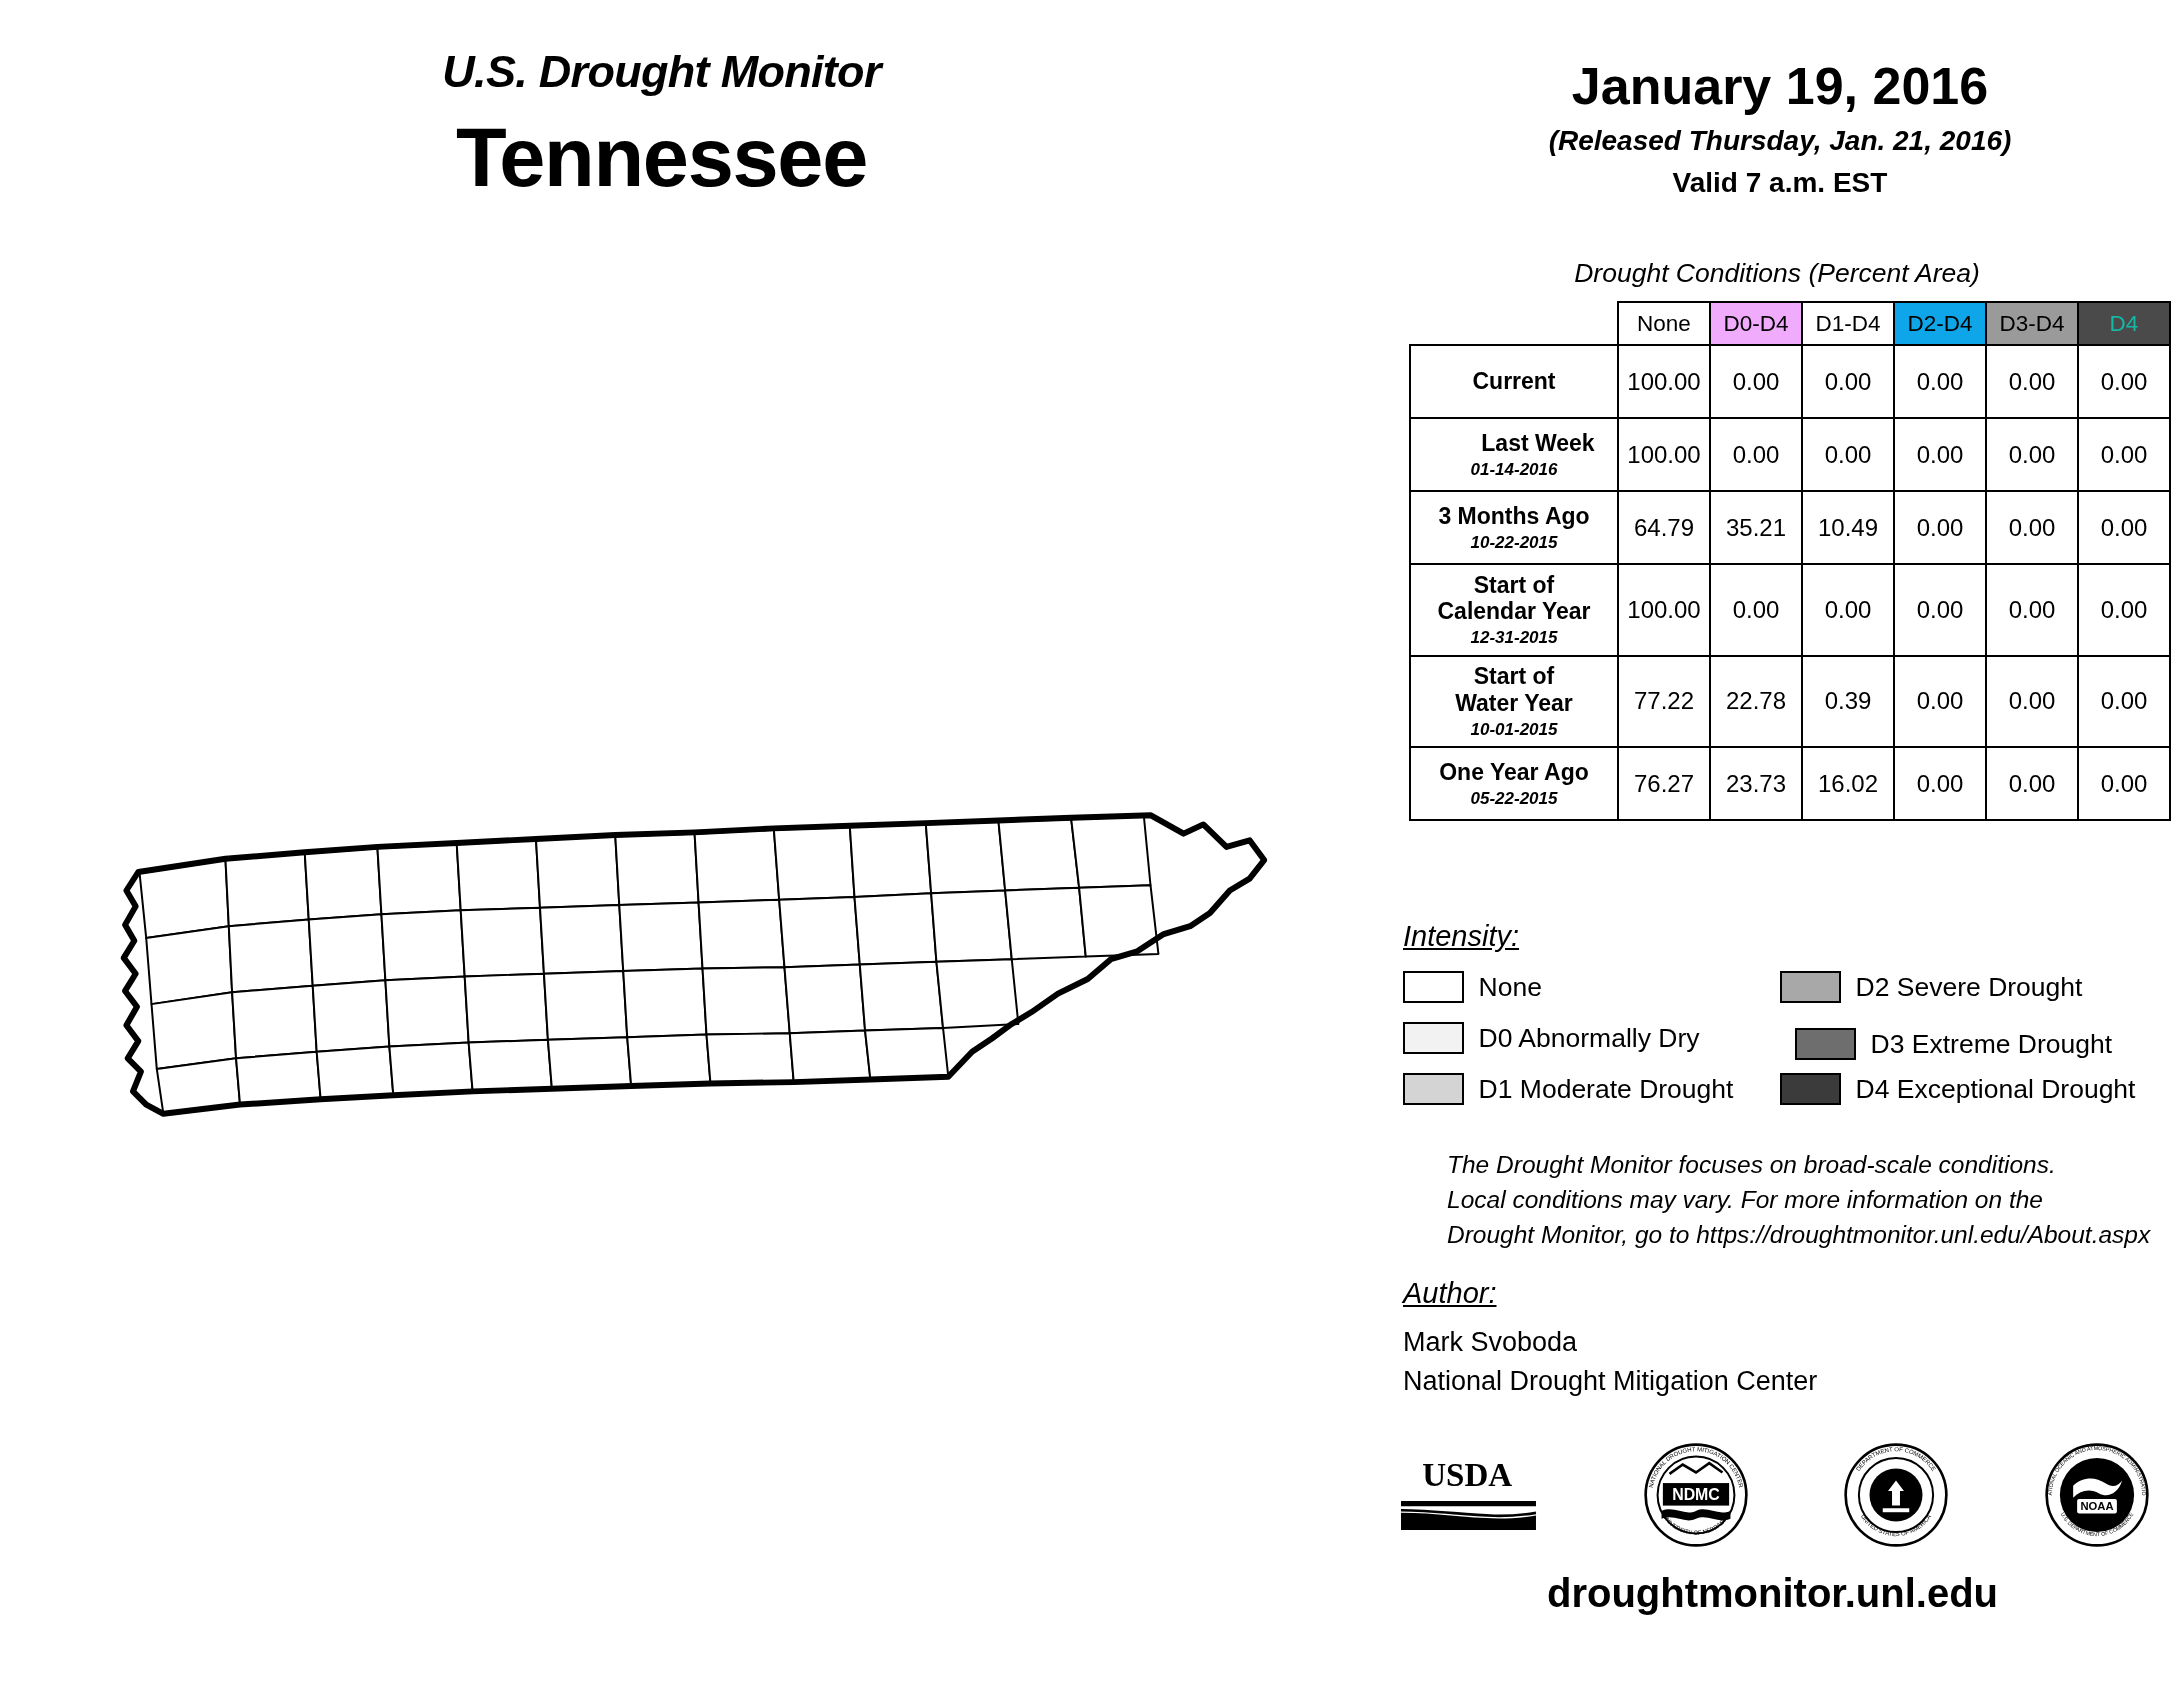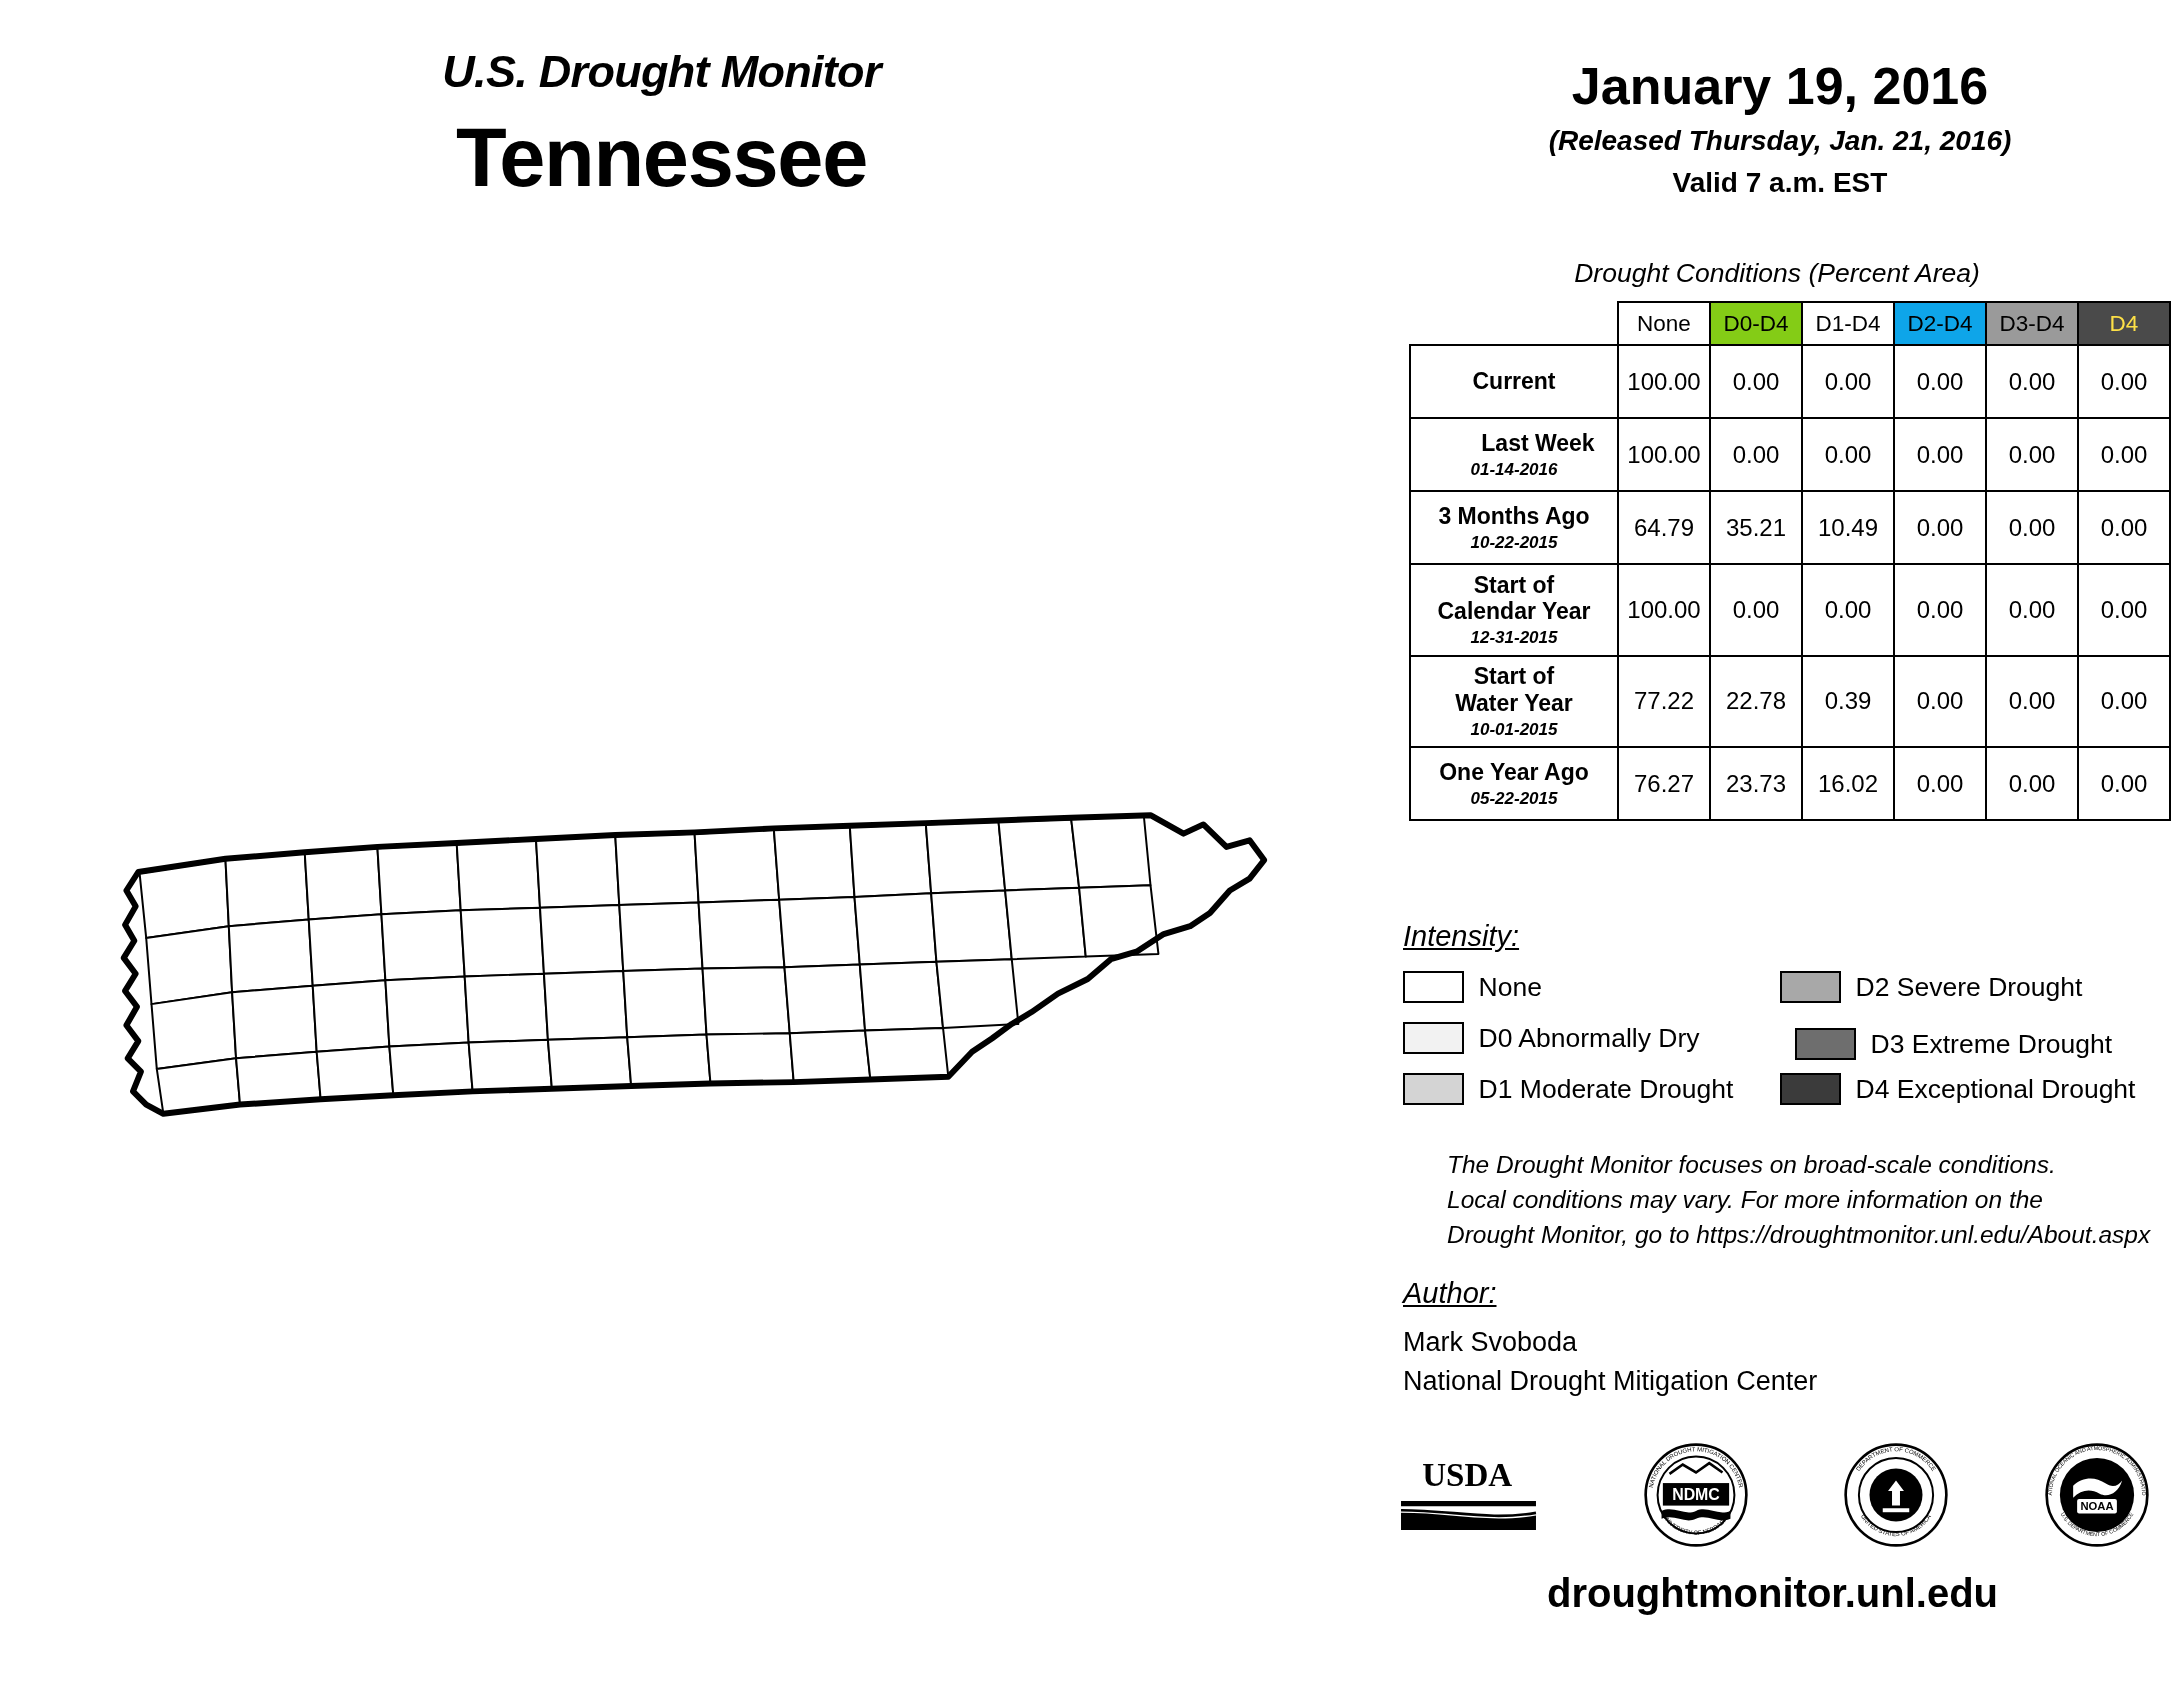--- a/index.html
+++ b/index.html
@@ -115,25 +115,25 @@
   #cond-table .hdr-blank {
     border: none;
     width: 198px;
   }
   #cond-table thead th {
     height: 41px;
     width: 90px;
     font-size: 22.5px;
   }
   #cond-table .h-none { background: #ffffff; }
-  #cond-table .h-d0 { background: #84cc16; }
+  #cond-table .h-d0 { background: #f0abfc; }
   #cond-table .h-d1 { background: #ffffff; }
   #cond-table .h-d2 { background: #0ea5e9; }
   #cond-table .h-d3 { background: #9a9a9a; }
-  #cond-table .h-d4 { background: #4a4a4a; color: #fde047; }
+  #cond-table .h-d4 { background: #4a4a4a; color: #14b8a6; }
 
   #cond-table tbody td.rowlabel {
     width: 198px;
     font-weight: bold;
     font-size: 23px;
     padding: 6.6px 4px;
     line-height: 1.15;
   }
   #cond-table tbody td.rowlabel .sub {
     display: block;

